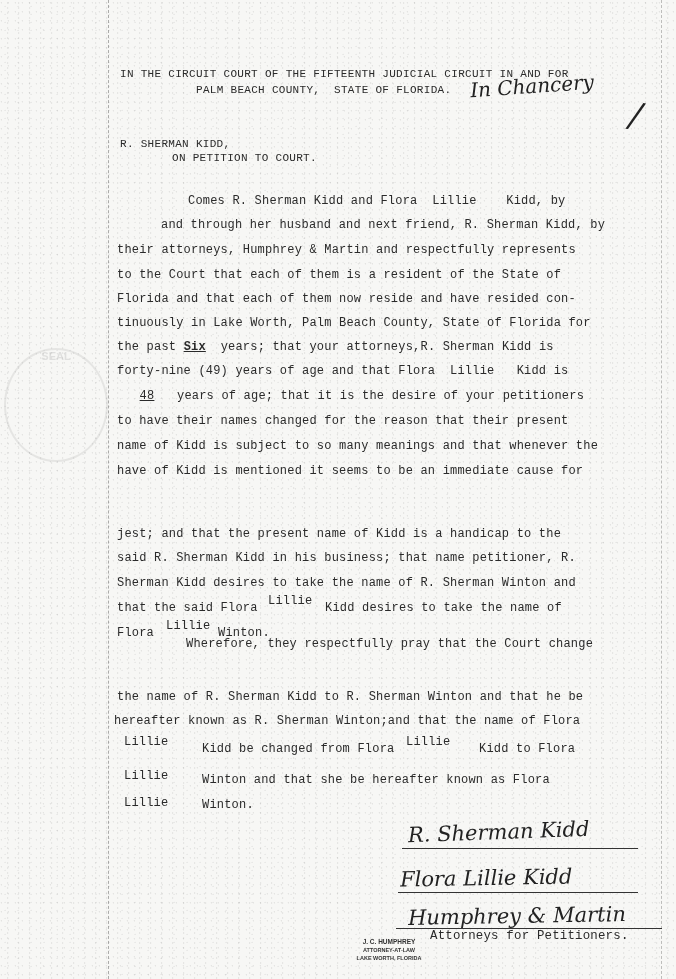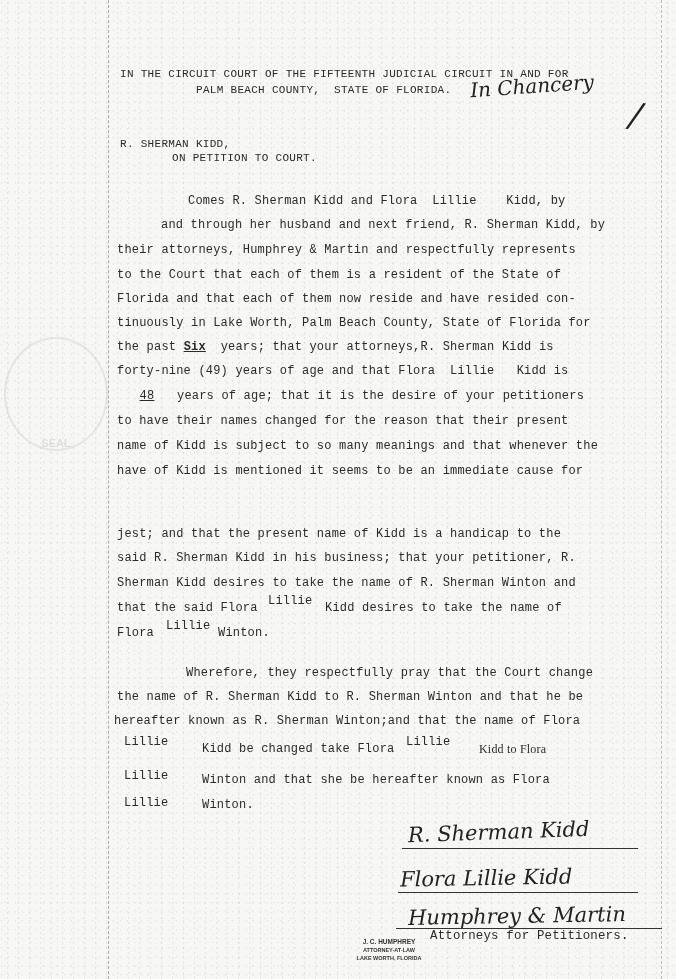--- a/index.html
+++ b/index.html
@@ -37,31 +37,31 @@
       position: absolute;
       left: 661px;
       top: 0;
       bottom: 0;
       width: 2px;
       border-left: 1px dashed rgba(80,80,80,0.35);
     }
     .stamp {
       position: absolute;
       left: 4px;
-      top: 337px;
+      top: 348px;
       width: 100px;
       height: 110px;
       border-radius: 50%;
       border: 2px solid rgba(150,150,150,0.18);
       color: rgba(140,140,140,0.22);
       font-family: "Liberation Sans", sans-serif;
       font-size: 11px;
       font-weight: bold;
       display: flex;
-      align-items: flex-end;
+      align-items: flex-start;
       justify-content: center;
       text-align: center;
     }
     .line {
       position: absolute;
       font-size: 12px;
       white-space: pre;
       letter-spacing: 0.2px;
     }
     .caption {
@@ -123,36 +123,36 @@
 <div class="line" style="left:117px; top:268px;">to the Court that each of them is a resident of the State of</div>
 <div class="line" style="left:117px; top:292px;">Florida and that each of them now reside and have resided con-</div>
 <div class="line" style="left:117px; top:316px;">tinuously in Lake Worth, Palm Beach County, State of Florida for</div>
 <div class="line" style="left:117px; top:340px;"><span>the past </span><span class="blank-underline bold-fill">Six</span><span>  years; that your attorneys,R. Sherman Kidd is</span></div>
 <div class="line" style="left:117px; top:364px;">forty-nine (49) years of age and that Flora  Lillie   Kidd is</div>
 <div class="line" style="left:117px; top:389px;"><span class="blank-underline" style="display:inline-block; width:60px; text-align:center;">48</span><span>years of age; that it is the desire of your petitioners</span></div>
 <div class="line" style="left:117px; top:414px;text-align:right;">to have their names changed for the reason that their present</div>
 <div class="line" style="left:117px; top:439px;">name of Kidd is subject to so many meanings and that whenever the</div>
 <div class="line" style="left:117px; top:464px;">have of Kidd is mentioned it seems to be an immediate cause for</div>
 <div class="line" style="left:117px; top:527px;">jest; and that the present name of Kidd is a handicap to the</div>
-<div class="line" style="left:117px; top:551px;">said R. Sherman Kidd in his business; that your petitioner, R.</div>
+<div class="line" style="left:117px; top:551px;">said R. Sherman Kidd in his business; that name petitioner, R.</div>
 <div class="line" style="left:117px; top:576px;">Sherman Kidd desires to take the name of R. Sherman Winton and</div>
 <div class="line" style="left:117px; top:601px;">that the said Flora</div>
 <div class="line" style="left:268px; top:594px;">Lillie</div>
 <div class="line" style="left:325px; top:601px;">Kidd desires to take the name of</div>
 <div class="line" style="left:117px; top:626px;">Flora</div>
 <div class="line" style="left:166px; top:619px;">Lillie</div>
 <div class="line" style="left:218px; top:626px;">Winton.</div>
 
-<div class="line" style="left:186px; top:666px;">Wherefore, they respectfully pray that the Court change</div>
+<div class="line" style="left:186px; top:637px;">Wherefore, they respectfully pray that the Court change</div>
 <div class="line" style="left:117px; top:690px;">the name of R. Sherman Kidd to R. Sherman Winton and that he be</div>
 <div class="line" style="left:114px; top:714px;">hereafter known as R. Sherman Winton;and that the name of Flora</div>
 <div class="line" style="left:124px; top:735px;">Lillie</div>
-<div class="line" style="left:202px; top:742px;">Kidd be changed take Flora</div>
+<div class="line" style="left:202px; top:742px;">Kidd be changed from Flora</div>
 <div class="line" style="left:406px; top:735px;">Lillie</div>
-<div class="line" style="left:479px; top:742px;font-family:Liberation Serif, serif;">Kidd to Flora</div>
+<div class="line" style="left:479px; top:742px;">Kidd to Flora</div>
 <div class="line" style="left:124px; top:769px;">Lillie</div>
 <div class="line" style="left:202px; top:773px;">Winton and that she be hereafter known as Flora</div>
 <div class="line" style="left:124px; top:796px;">Lillie</div>
 <div class="line" style="left:202px; top:798px;">Winton.</div>
 
 <div class="handwriting" style="left:408px; top:820px; font-size:21px; transform:rotate(-2deg);">R. Sherman Kidd</div>
 <div class="sig-line" style="left:402px; top:848px; width:236px;"></div>
 <div class="handwriting" style="left:400px; top:866px; font-size:21px; transform:rotate(-1deg);">Flora Lillie Kidd</div>
 <div class="sig-line" style="left:398px; top:892px; width:240px;"></div>
 <div class="handwriting" style="left:408px; top:904px; font-size:21px; transform:rotate(-1deg);">Humphrey &amp; Martin</div>

